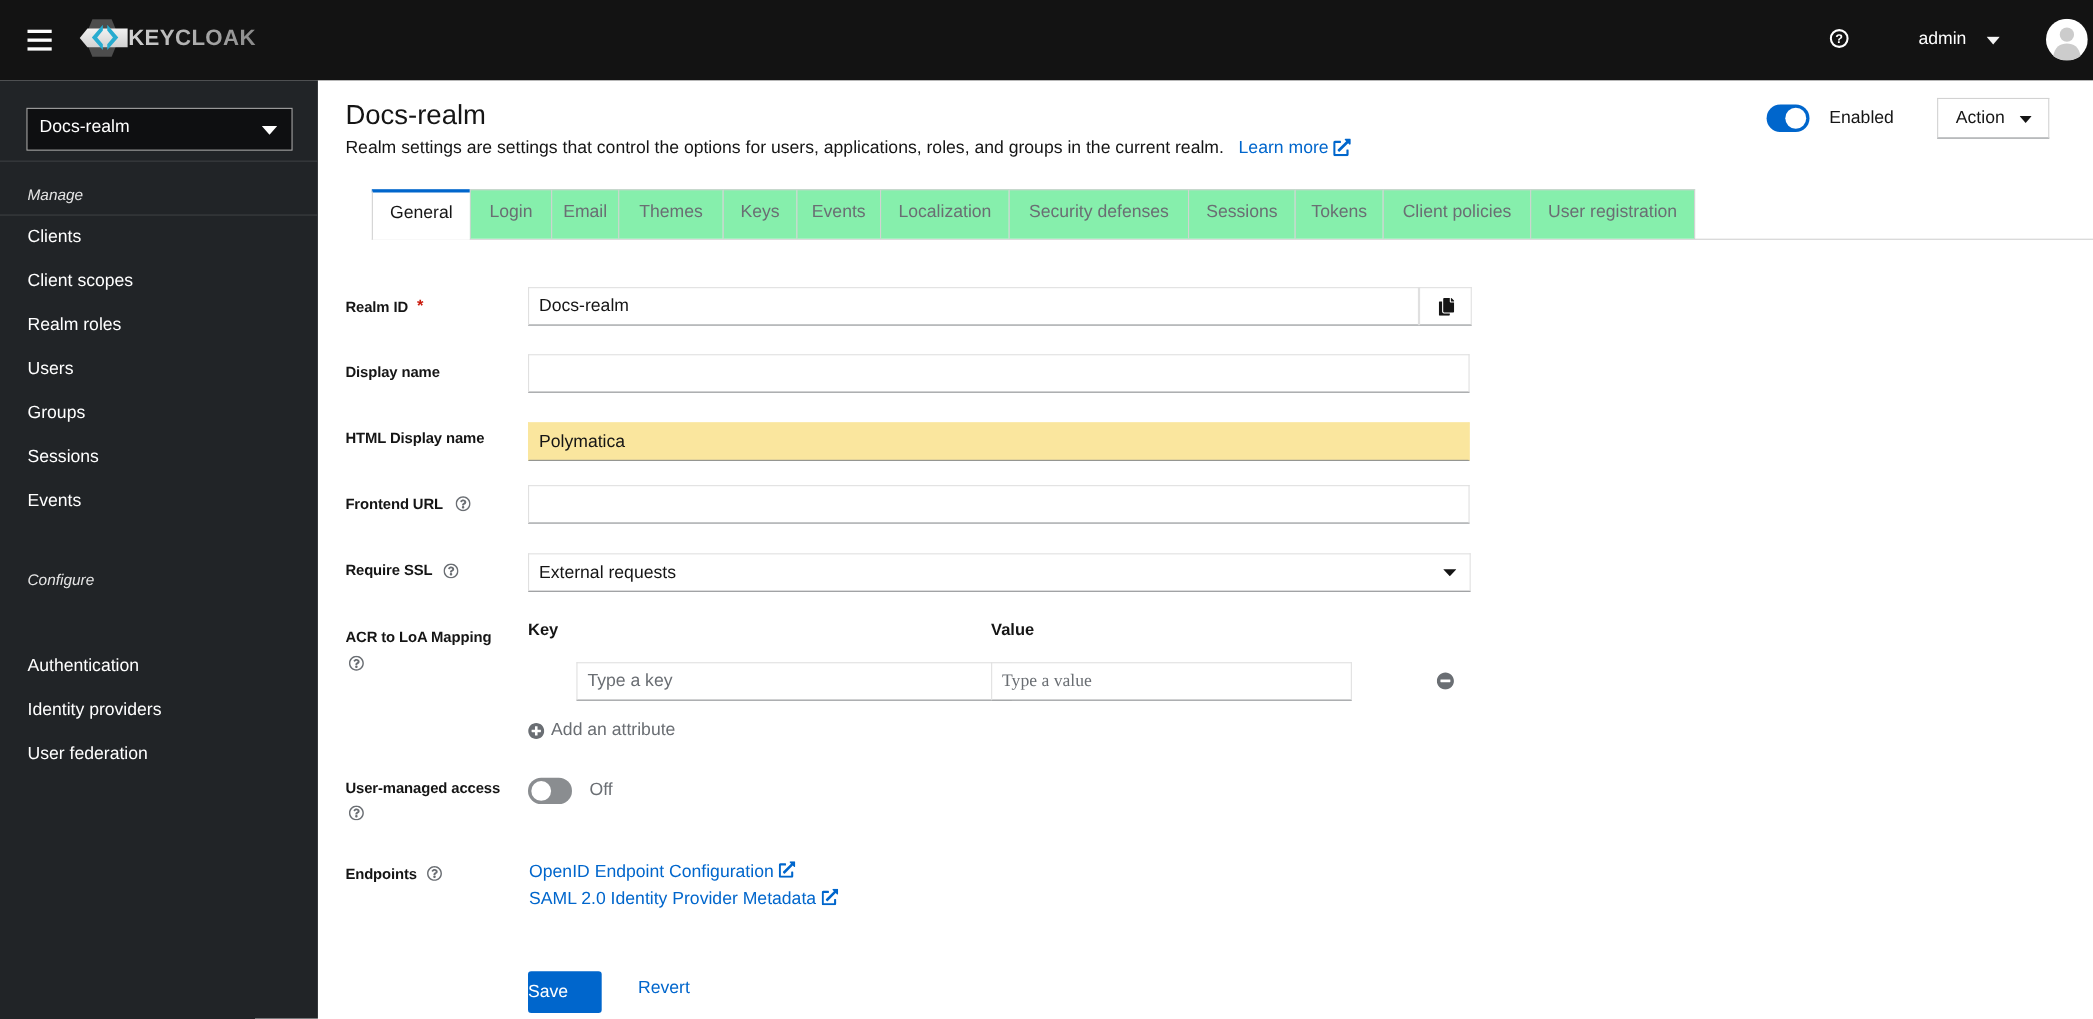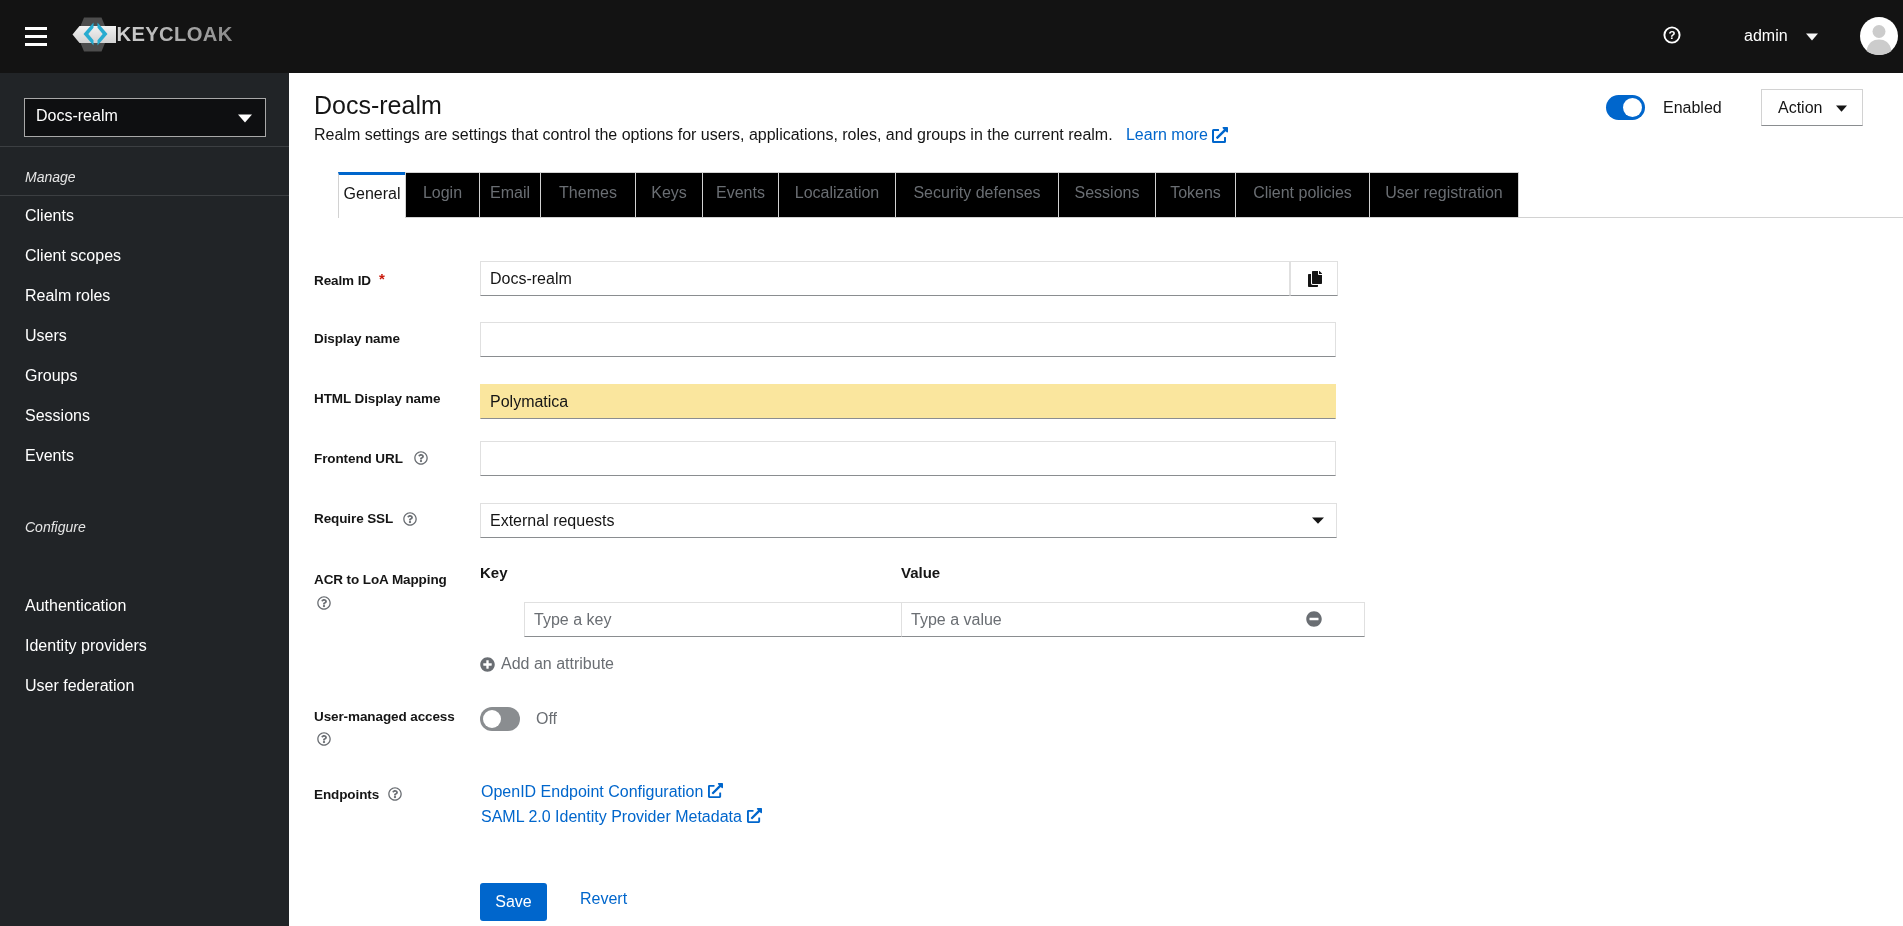--- a/index.html
+++ b/index.html
@@ -32,36 +32,36 @@
 #toggleOn .knob { position:absolute; right:3px; top:3px; width:19px; height:19px;
   background:#fff; border-radius:50%; }
 #enlbl { position:absolute; left:1663px; top:99px; font-size:16px; color:#151515; }
 #actionbtn { position:absolute; left:1761px; top:89px; width:102px; height:37px; background:#fff;
   border:1px solid #d2d2d2; border-bottom-color:#8a8d90; font-size:16px; color:#151515;text-decoration:underline; }
 #actionbtn span { position:absolute; left:16px; top:9px; }
 
 
 #tabline { position:absolute; left:338px; top:217px; width:1565px; height:1px; background:#d2d2d2; }
 #tabs { position:absolute; left:338px; top:172px; height:46px; display:flex; }
-.tab { height:45px; background:#000000; border-top:1px solid #d2d2d2; border-left:1px solid #d2d2d2;
+.tab { height:45px; background:#86efac; border-top:1px solid #d2d2d2; border-left:1px solid #d2d2d2;
   display:flex; align-items:center; justify-content:center; padding-bottom:5px; font-size:16px; color:#6a6e73; }
 .tab.last { border-right:1px solid #d2d2d2; }
 .tab.on { height:46px; background:#fff; border-top:3px solid #0066cc;
   color:#151515; padding-bottom:6px; position:relative; z-index:2; }
 
 
 .lbl { position:absolute; left:314px; font-size:13.5px; font-weight:700; color:#151515; letter-spacing:-0.1px; }
 .req { color:#c9190b; font-size:15px; margin-left:8px; position:relative; top:-1px; }
 .input { position:absolute; background:#fff; border:1px solid #e0e0e0; border-bottom-color:#8a8d90;
   font-size:16px; color:#151515; line-height:33px; padding:0 9px; height:35px; white-space:nowrap; overflow:hidden; }
 .ph { color:#6a6e73; }
 .qicon { position:absolute; }
 .link { color:#0066cc; font-size:16px; }
 #save { position:absolute; left:480px; top:883px; width:67px; height:38px; background:#0066cc;
-  border-radius:3px; color:#fff; font-size:16px; text-align:center; line-height:38px; }
+  border-radius:3px; color:#fff; font-size:16px; text-align:left; line-height:38px; }
 #revert { position:absolute; left:580px; top:890px; font-size:16px; color:#0066cc; }
 #togOff { position:absolute; left:480px; top:707px; width:40px; height:24px; background:#8a8d90; border-radius:12px; }
 #togOff .knob { position:absolute; left:3px; top:3px; width:18px; height:18px; background:#fff; border-radius:50%; }
 </style>
 </head>
 <body>
 
 <div id="mast">
   <div class="hbar" style="top:27px"></div>
   <div class="hbar" style="top:35px"></div>
@@ -133,21 +133,21 @@
 <div id="enlbl">Enabled</div>
 <div id="actionbtn">
     <span>Action</span>
   <svg class="abs" style="right:15px;top:15px" width="11" height="7" viewBox="0 0 11 7">
     <polygon points="0,0.5 11,0.5 5.5,6.8" fill="#151515"></polygon>
   </svg>
 </div>
 
 <div id="tabline"></div>
 <div id="tabs">
-  <div class="tab on" style="width:67px">General</div>
+  <div class="tab on" style="width:89px">General</div>
   <div class="tab" style="width:74px">Login</div>
   <div class="tab" style="width:61px">Email</div>
   <div class="tab" style="width:95px">Themes</div>
   <div class="tab" style="width:67px">Keys</div>
   <div class="tab" style="width:76px">Events</div>
   <div class="tab" style="width:117px">Localization</div>
   <div class="tab" style="width:163px">Security defenses</div>
   <div class="tab" style="width:97px">Sessions</div>
   <div class="tab" style="width:80px">Tokens</div>
   <div class="tab" style="width:134px">Client policies</div>
@@ -179,21 +179,21 @@
 <div class="input" style="left:480px;top:503px;width:857px;">External requests
   <svg class="abs" style="right:12px;top:13px" width="12" height="7" viewBox="0 0 12 7">
     <polygon points="0,0.5 12,0.5 6,6.8" fill="#151515"></polygon>
   </svg>
 </div>
 
 <div class="lbl" style="top:572px">ACR to LoA Mapping</div>
 <div class="abs" style="left:480px;top:564px;font-size:15px;font-weight:700;color:#151515;">Key</div>
 <div class="abs" style="left:901px;top:564px;font-size:15px;font-weight:700;color:#151515;">Value</div>
 <div class="input ph" style="left:480px;top:602px;width:396px;margin-left:44px;">Type a key</div>
-<div class="input ph" style="left:901px;top:602px;width:464px;">Type a value</div>
+<div class="input ph" style="left:901px;top:602px;width:328px;font-family:Liberation Serif, serif;">Type a value</div>
 <svg class="abs" style="left:1306px;top:611px" width="16" height="16" viewBox="0 0 512 512" fill="#6a6e73">
   <path d="M256 8C119 8 8 119 8 256s111 248 248 248 248-111 248-248S393 8 256 8zM124 296c-6.6 0-12-5.4-12-12v-56c0-6.6 5.4-12 12-12h264c6.6 0 12 5.4 12 12v56c0 6.6-5.4 12-12 12H124z"></path>
 </svg>
 <svg class="abs" style="left:480px;top:657px" width="15" height="15" viewBox="0 0 512 512" fill="#6a6e73">
   <path d="M256 8C119 8 8 119 8 256s111 248 248 248 248-111 248-248S393 8 256 8zm144 276c0 6.6-5.4 12-12 12h-92v92c0 6.6-5.4 12-12 12h-56c-6.6 0-12-5.4-12-12v-92h-92c-6.6 0-12-5.4-12-12v-56c0-6.6 5.4-12 12-12h92v-92c0-6.6 5.4-12 12-12h56c6.6 0 12 5.4 12 12v92h92c6.6 0 12 5.4 12 12v56z"></path>
 </svg>
 <div class="abs" style="left:501px;top:655px;font-size:16px;color:#6a6e73;">Add an attribute</div>
 
 <div class="lbl" style="top:709px">User-managed access</div>
 <div id="togOff">

